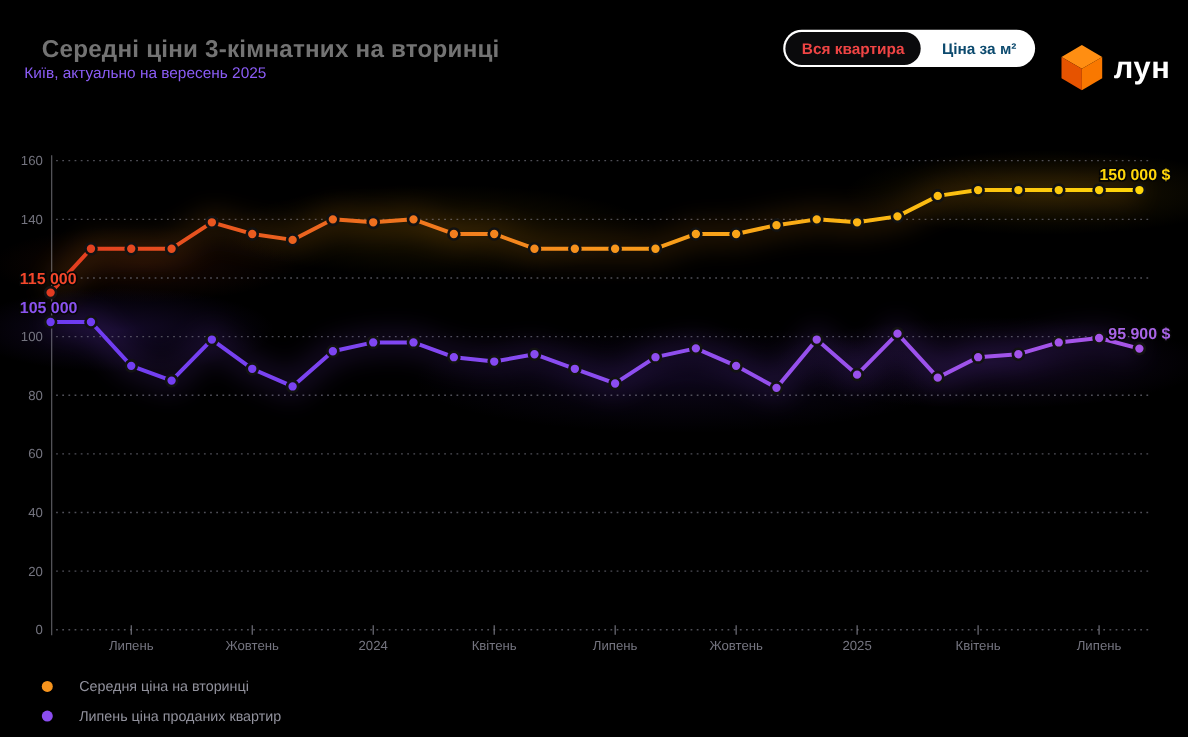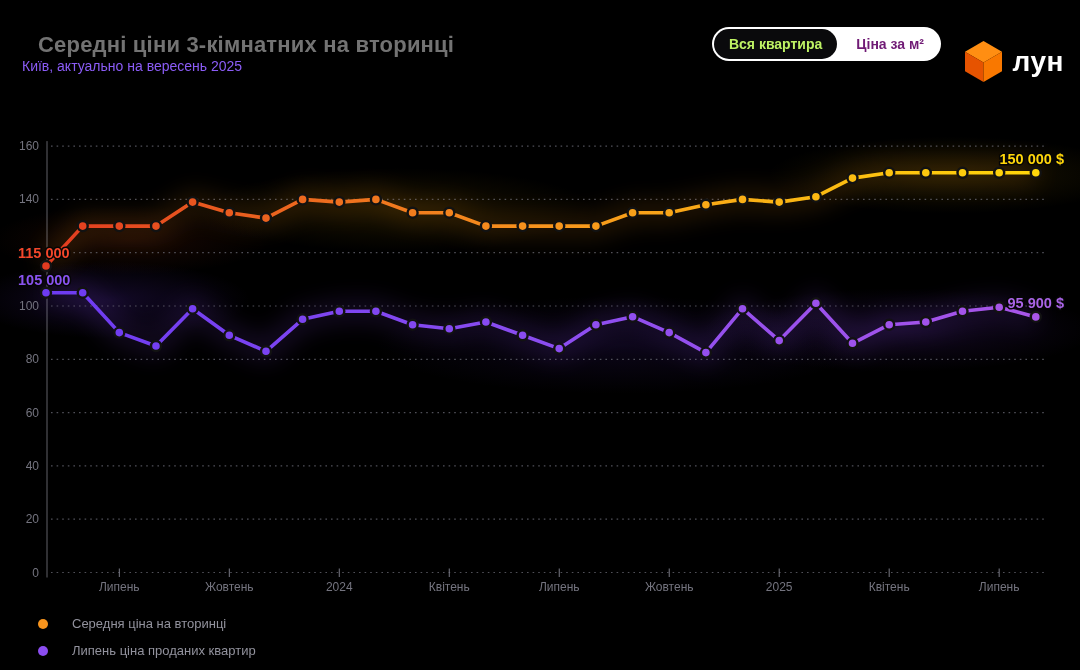--- a/index.html
+++ b/index.html
@@ -23,26 +23,26 @@
   }
   .header-subtitle{
     position:absolute;left:22px;top:58px;
     font-size:14px;color:#8b5cf6;
   }
   .toggle{
     position:absolute;top:27px;right:139px;height:34px;
     background:#fff;border-radius:17px;display:flex;align-items:stretch;
   }
   .toggle .opt{
-    border:none;background:transparent;color:#701a75;
+    border:none;background:transparent;color:#0c4a6e;
     font-family:inherit;font-size:14px;font-weight:600;
     padding:0 17px;border-radius:17px;cursor:pointer;white-space:nowrap;
   }
   .toggle .opt.selected{
-    background:#0a0a0c;color:#bef264;margin:2px;padding:0 15px;border-radius:15px;
+    background:#0a0a0c;color:#ef4444;margin:2px;padding:0 15px;border-radius:15px;
   }
   .logo{
     position:absolute;top:24px;right:16px;display:flex;align-items:center;gap:9px;margin-top:16px;
   }
   .logo-text{
     font-size:28px;font-weight:bold;color:#fff;line-height:40px;letter-spacing:.5px;
   }
   #chart{position:absolute;left:0;top:0;}
   #chart text{font-family:"Liberation Sans",sans-serif;}
   #chart .grid{stroke:#5e5e68;stroke-width:1.2;stroke-dasharray:1.6 4;opacity:.85;}

